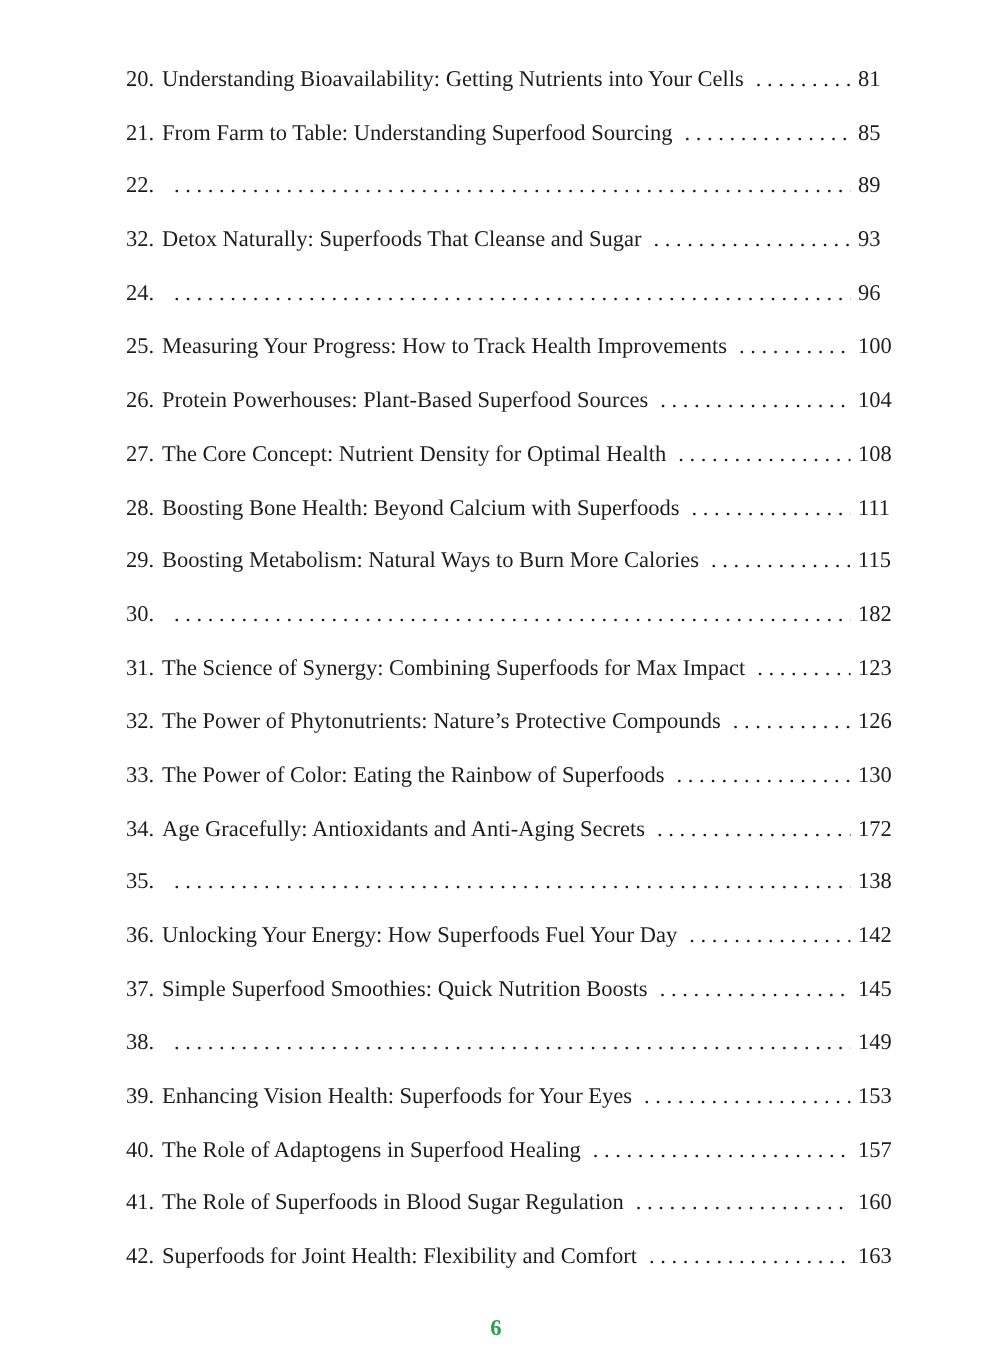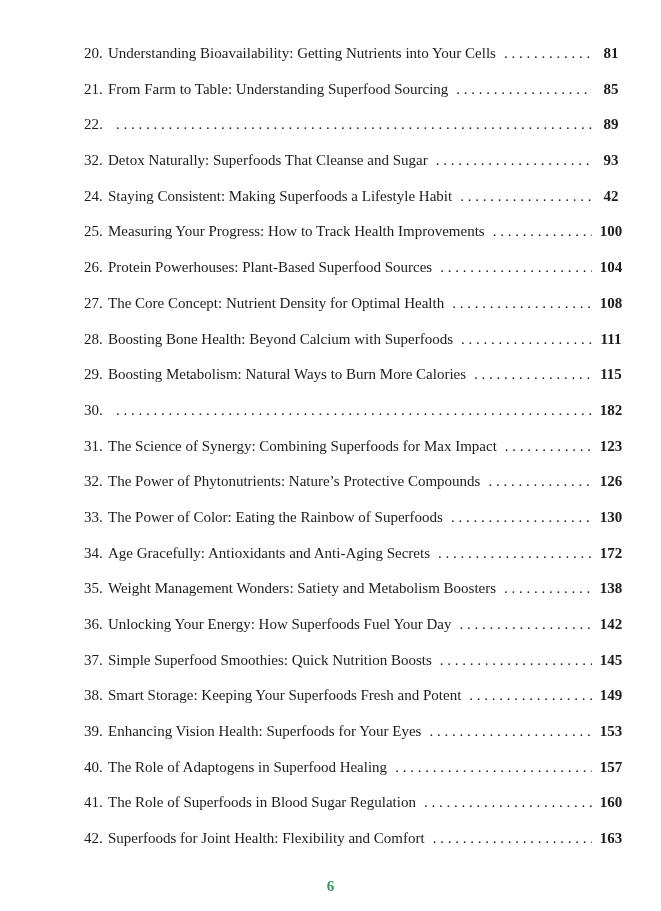--- a/index.html
+++ b/index.html
@@ -12,21 +12,21 @@
     background: #ffffff;
     font-family: "Liberation Serif", "DejaVu Serif", serif;
     color: #1c1c1c;
     overflow: hidden;
   }
   .page {
     position: relative;
     width: 661px;
     height: 911px;
     box-sizing: border-box;
-    padding: 36px 36px 0 84px;
+    padding: 36px 61px 0 84px;
   }
   .toc-list {
     display: flex;
     flex-direction: column;
   }
   .toc-row {
     display: flex;
     align-items: baseline;
     height: 35.7px;
     line-height: 35.7px;
@@ -44,22 +44,21 @@
     flex: 1 1 auto;
     min-width: 0;
     overflow: hidden;
     white-space: nowrap;
     margin: 0 5px 0 8px;
     color: #1c1c1c;
   }
   .toc-page {
     flex: none;
     min-width: 28px;
-    text-align: center;
-    font-weight: bold;
+    text-align: left;
   }
   .folio {
     position: absolute;
     left: 0;
     right: 0;
     bottom: 16px;
     text-align: center;
     font-size: 15px;
     font-weight: bold;
   }
@@ -91,23 +90,22 @@
 
   <div class="toc-row">
     <span class="toc-num">32.</span>
     <span class="toc-title">Detox Naturally: Superfoods That Cleanse and Sugar</span>
     <span class="toc-leader" aria-hidden="true">. . . . . . . . . . . . . . . . . . . . . . . . . . . . . . . . . . . . . . . . . . . . . . . . . . . . . . . . . . . . . . . . . . . . . . . . . . . . . . . . </span>
     <span class="toc-page">93</span>
   </div>
 
   <div class="toc-row">
     <span class="toc-num">24.</span>
-    <span class="toc-title">Staying Consistent: Making Superfoods a Lifestyle Habit</span>
-    <span class="toc-leader" aria-hidden="true">. . . . . . . . . . . . . . . . . . . . . . . . . . . . . . . . . . . . . . . . . . . . . . . . . . . . . . . . . . . . . . . . . . . . . . . . . . . . . . . . </span>
-    <span class="toc-page">42</span>
+    <span class="toc-leader" aria-hidden="true">. . . . . . . . . . . . . . . . . . . . . . . . . . . . . . . . . . . . . . . . . . . . . . . . . . . . . . . . . . . . . . . . . . . . . . . . . . . . . . . . </span>
+    <span class="toc-page">96</span>
   </div>
 
   <div class="toc-row">
     <span class="toc-num">25.</span>
     <span class="toc-title">Measuring Your Progress: How to Track Health Improvements</span>
     <span class="toc-leader" aria-hidden="true">. . . . . . . . . . . . . . . . . . . . . . . . . . . . . . . . . . . . . . . . . . . . . . . . . . . . . . . . . . . . . . . . . . . . . . . . . . . . . . . . </span>
     <span class="toc-page">100</span>
   </div>
 
   <div class="toc-row">
@@ -167,42 +165,40 @@
 
   <div class="toc-row">
     <span class="toc-num">34.</span>
     <span class="toc-title">Age Gracefully: Antioxidants and Anti-Aging Secrets</span>
     <span class="toc-leader" aria-hidden="true">. . . . . . . . . . . . . . . . . . . . . . . . . . . . . . . . . . . . . . . . . . . . . . . . . . . . . . . . . . . . . . . . . . . . . . . . . . . . . . . . </span>
     <span class="toc-page">172</span>
   </div>
 
   <div class="toc-row">
     <span class="toc-num">35.</span>
-    <span class="toc-title">Weight Management Wonders: Satiety and Metabolism Boosters</span>
     <span class="toc-leader" aria-hidden="true">. . . . . . . . . . . . . . . . . . . . . . . . . . . . . . . . . . . . . . . . . . . . . . . . . . . . . . . . . . . . . . . . . . . . . . . . . . . . . . . . </span>
     <span class="toc-page">138</span>
   </div>
 
   <div class="toc-row">
     <span class="toc-num">36.</span>
     <span class="toc-title">Unlocking Your Energy: How Superfoods Fuel Your Day</span>
     <span class="toc-leader" aria-hidden="true">. . . . . . . . . . . . . . . . . . . . . . . . . . . . . . . . . . . . . . . . . . . . . . . . . . . . . . . . . . . . . . . . . . . . . . . . . . . . . . . . </span>
     <span class="toc-page">142</span>
   </div>
 
   <div class="toc-row">
     <span class="toc-num">37.</span>
     <span class="toc-title">Simple Superfood Smoothies: Quick Nutrition Boosts</span>
     <span class="toc-leader" aria-hidden="true">. . . . . . . . . . . . . . . . . . . . . . . . . . . . . . . . . . . . . . . . . . . . . . . . . . . . . . . . . . . . . . . . . . . . . . . . . . . . . . . . </span>
     <span class="toc-page">145</span>
   </div>
 
   <div class="toc-row">
     <span class="toc-num">38.</span>
-    <span class="toc-title">Smart Storage: Keeping Your Superfoods Fresh and Potent</span>
     <span class="toc-leader" aria-hidden="true">. . . . . . . . . . . . . . . . . . . . . . . . . . . . . . . . . . . . . . . . . . . . . . . . . . . . . . . . . . . . . . . . . . . . . . . . . . . . . . . . </span>
     <span class="toc-page">149</span>
   </div>
 
   <div class="toc-row">
     <span class="toc-num">39.</span>
     <span class="toc-title">Enhancing Vision Health: Superfoods for Your Eyes</span>
     <span class="toc-leader" aria-hidden="true">. . . . . . . . . . . . . . . . . . . . . . . . . . . . . . . . . . . . . . . . . . . . . . . . . . . . . . . . . . . . . . . . . . . . . . . . . . . . . . . . </span>
     <span class="toc-page">153</span>
   </div>

